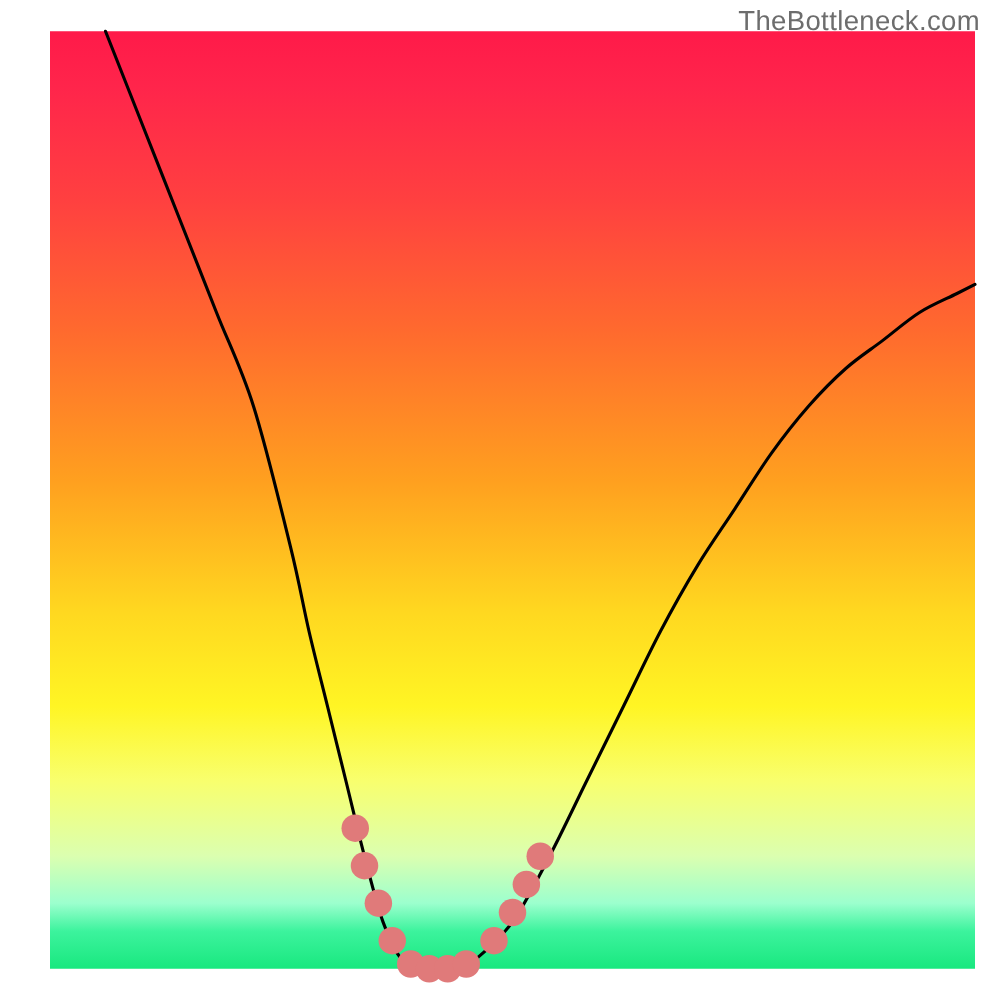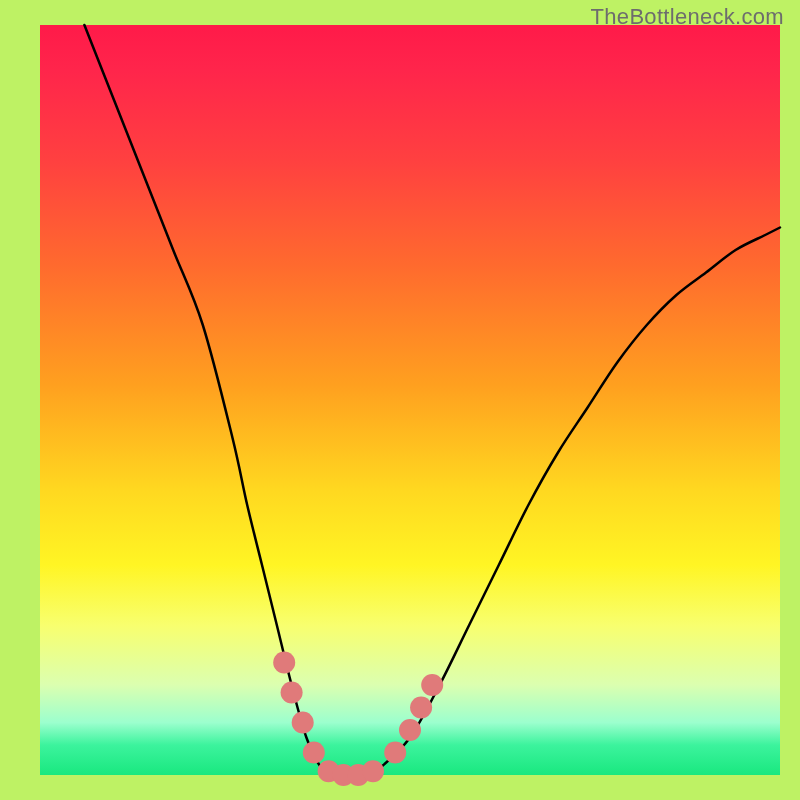--- a/index.html
+++ b/index.html
@@ -8,21 +8,21 @@
     width: 800px;
     height: 800px;
     overflow: hidden;
     background: #000;
     font-family: Arial, Helvetica, sans-serif;
   }
   .frame {
     position: relative;
     width: 800px;
     height: 800px;
-    background: #bef264;
+    background: #ffffff;
   }
   .plot-area {
     position: absolute;
     left: 40px;
     top: 25px;
     width: 740px;
     height: 750px;
     background: linear-gradient(to bottom,
       #ff1a49 0%,
       #ff254b 6%,

